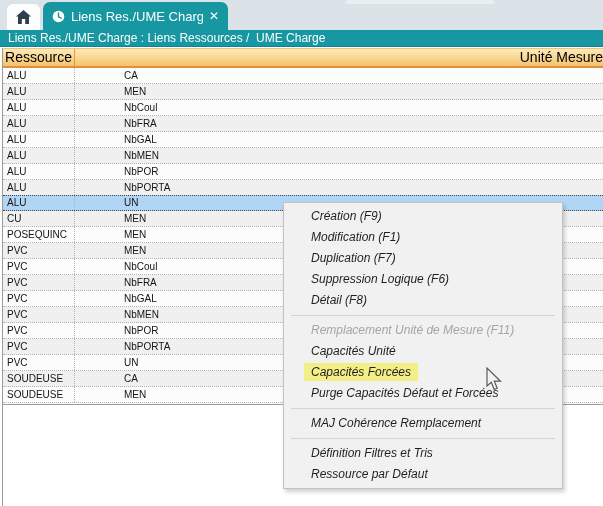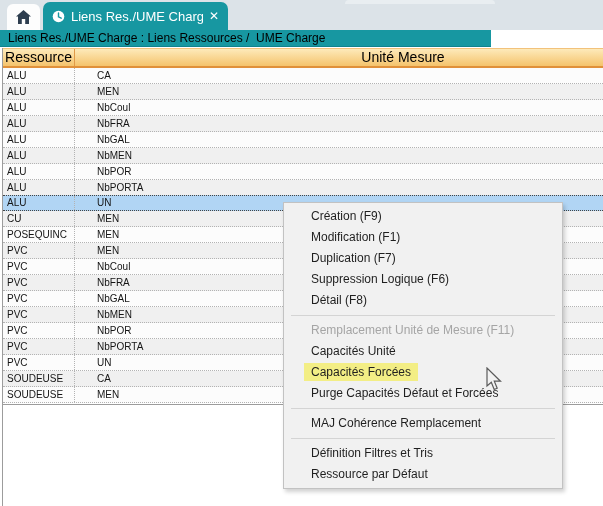--- a/index.html
+++ b/index.html
@@ -21,56 +21,56 @@
   .active-tab {
     position:absolute; left:43px; top:2px; width:185px; height:28px;
     background:var(--teal); border-radius:7px 7px 0 0;
     display:flex; align-items:center; gap:6px; padding:0 9px;
     color:#fff; font-size:13px; white-space:nowrap;
   }
   .active-tab .tab-label { flex:1; overflow:hidden; }
   .tab-close { font-size:12px; color:#fff; cursor:default; line-height:1; }
   
   .breadcrumb {
-    position:absolute; left:0; top:30px; width:491px; height:17px;
+    position:absolute; left:0; top:30px; width:603px; height:17px;
     background:var(--teal); border-bottom:1px solid #10838d;
-    color:#000000; font-size:12px; line-height:16px; padding-left:8px;
+    color:#ffffff; font-size:12px; line-height:16px; padding-left:8px;
     white-space:pre;
   }
   
   .tbl-left-border { position:absolute; left:2px; top:48px; width:1px; height:458px; background:var(--table_border); }
   .tbl-bottom-line { position:absolute; left:2px; top:404px; width:601px; height:1px; background:var(--table_border); }
   .tbl-header {
     position:absolute; left:3px; top:48px; width:600px; height:20px;
     display:flex; font-size:14px;
     background:linear-gradient(to bottom, var(--header_top), var(--header_bottom));
     border-top:1px solid #f2c27b;
     border-bottom:2px solid var(--header_border);
   }
   .tbl-header .hcell { line-height:17px; text-align:center; color:#000; }
   .tbl-header .hcell.c1 { width:72px; border-right:1px solid #e09a48; }
-  .tbl-header .hcell.c2 { flex:1; padding-left:128px; }
+  .tbl-header .hcell.c2 { flex:1; padding-left:128px;text-align:right; }
   .tbl-rows { position:absolute; left:3px; top:68px; width:600px; }
   .trow { display:flex; height:16px; font-size:10px; line-height:15px; border-bottom:1px dotted var(--row_border); color:#141414;gap:18px; }
   .trow.odd  { background:var(--row_odd); }
   .trow.even { background:var(--row_even); }
   .trow.selected {
     background:var(--selected_bg);
     border-top:1px dotted var(--selected_border);
     border-bottom:1px dotted var(--selected_border);
     height:16px; line-height:13px; margin-top:-1px;
   }
   .trow .c1 { width:72px; padding-left:4px; border-right:1px dotted var(--row_border); overflow:hidden; }
-  .trow .c2 { flex:1; padding-left:4px; overflow:hidden; }
+  .trow .c2 { flex:1; padding-left:4px; overflow:hidden;margin-left:27px; }
   
   .menu {
     position:absolute; left:283px; top:202px; width:280px;
     background:var(--menu_bg); border:1px solid var(--menu_border);
     box-shadow:2px 3px 4px rgba(0,0,0,0.18);
-    padding:3px 0; font-size:12px; color:var(--menu_text);
+    padding:3px 0; font-size:12px; color:var(--menu_text);font-style:italic;
   }
   .menu-item { height:21px; line-height:21px; padding-left:27px; white-space:nowrap; }
   .menu-item.disabled { color:var(--menu_disabled); }
   .menu-item .hl { background:var(--highlight_yellow); padding:2px 7px; margin-left:-7px; }
   .menu-sep { height:1px; background:var(--menu_separator); margin:4px 7px; }
   
   .cursor { position:absolute; left:486px; top:367px; width:18px; height:26px; }
 </style>
 </head>
 <body>

